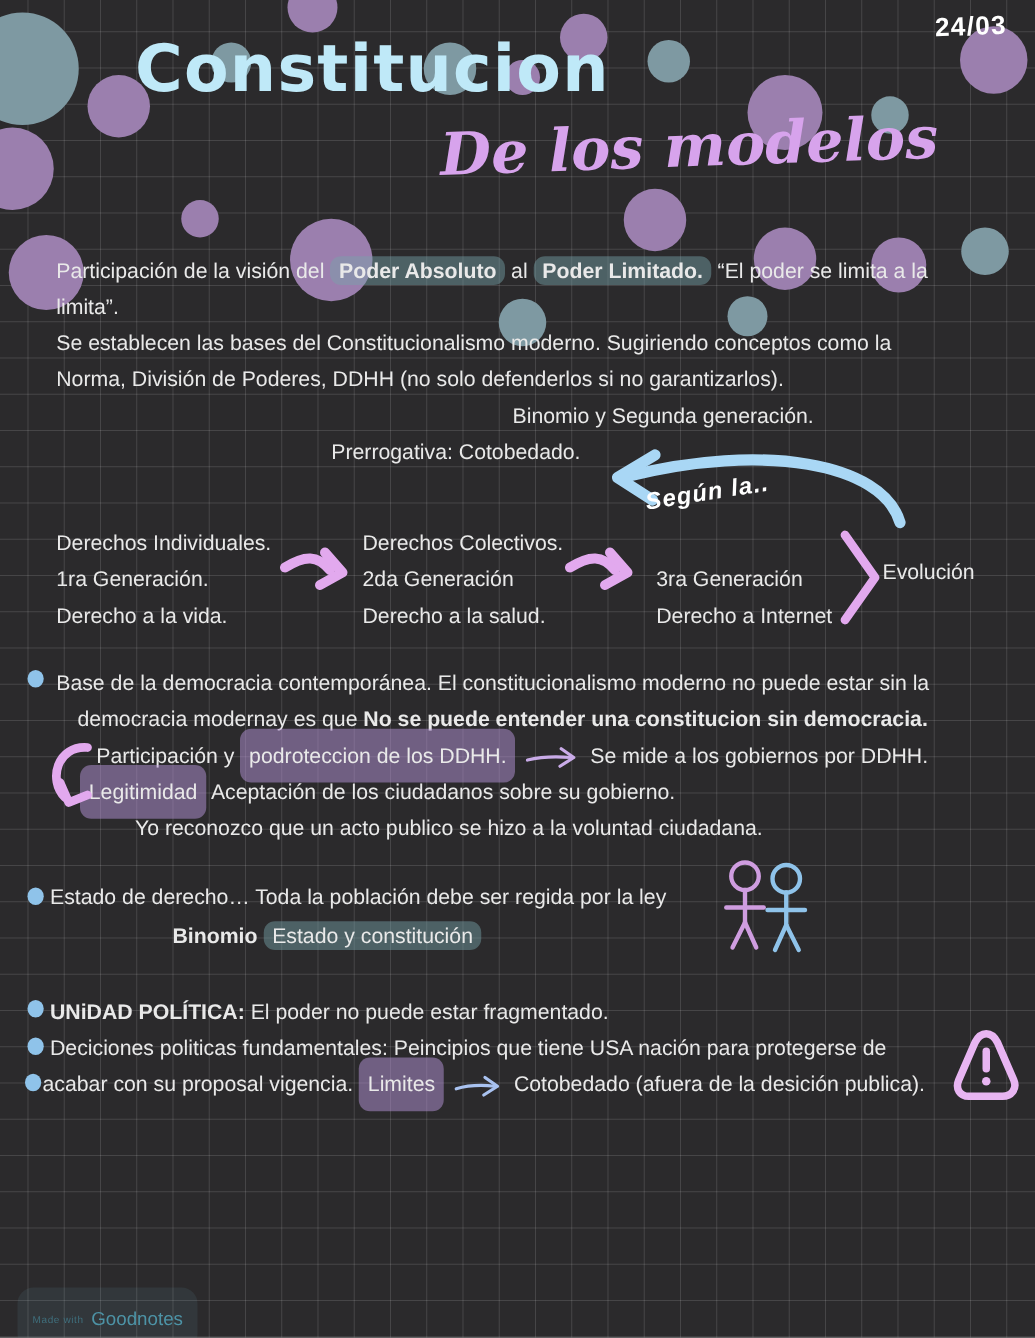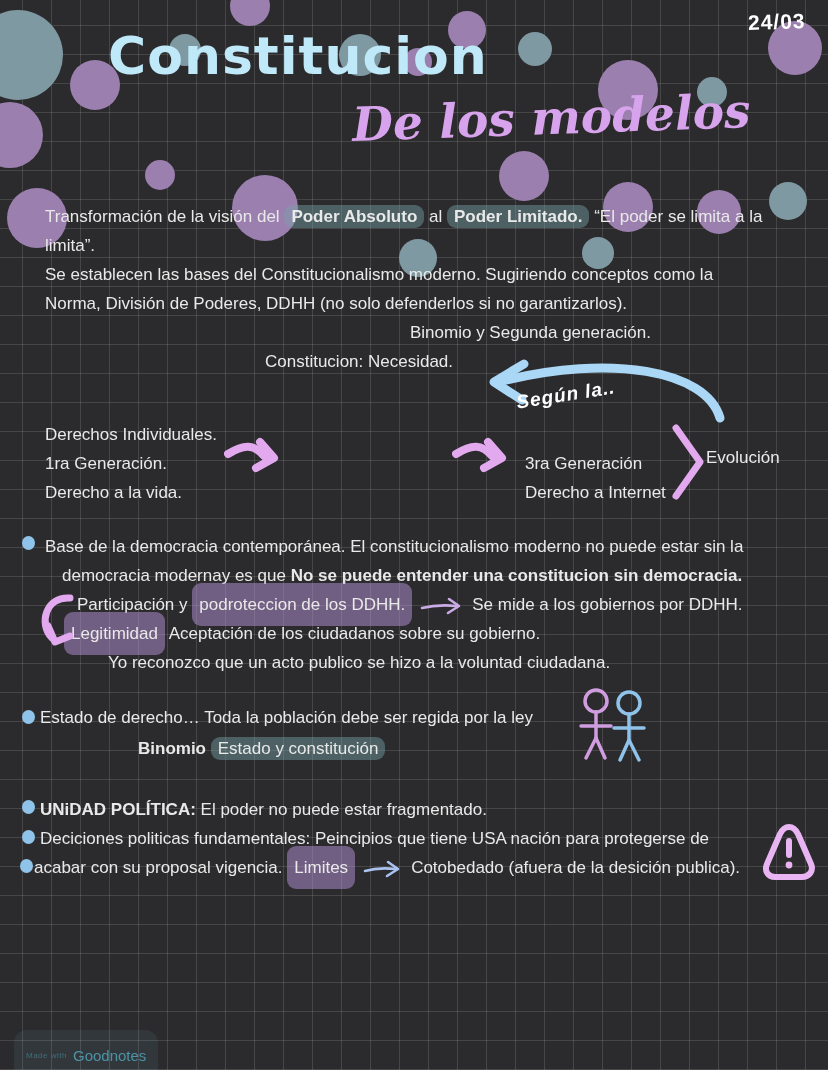--- a/index.html
+++ b/index.html
@@ -73,46 +73,51 @@
   <div class="dot teal" style="left:582px;top:237px;width:32px;height:32px;"></div>
   <div class="dot purple" style="left:697px;top:190px;width:44px;height:44px;"></div>
   <div class="dot teal" style="left:769px;top:182px;width:38px;height:38px;"></div>
   <div class="dot teal" style="left:399px;top:239px;width:38px;height:38px;"></div>
 
   <div class="date">24/03</div>
   <div class="title">Constitucion</div>
   <div class="subtitle">De los modelos</div>
 
   <div class="block" style="left:45px;top:202px;">
-    <div class="line"><span>Transformación de la visión del </span><span class="b hl-teal">Poder Absoluto</span><span> al </span><span class="b hl-teal">Poder Limitado.</span><span> “El poder se limita a la</span></div>
+    <div class="line"><span>Participación de la visión del </span><span class="b hl-teal">Poder Absoluto</span><span> al </span><span class="b hl-teal">Poder Limitado.</span><span> “El poder se limita a la</span></div>
     <div class="line">limita”.</div>
     <div class="line">Se establecen las bases del Constitucionalismo moderno. Sugiriendo conceptos como la</div>
     <div class="line">Norma, División de Poderes, DDHH (no solo defenderlos si no garantizarlos).</div>
     <div class="line" style="margin-left:365px;">Binomio y Segunda generación.</div>
-    <div class="line" style="margin-left:220px;">Constitucion: Necesidad.</div>
+    <div class="line" style="margin-left:220px;">Prerrogativa: Cotobedado.</div>
   </div>
 
   <div class="block" style="left:478px;top:354px;">
     <svg width="252" height="72" viewBox="0 0 252 72" fill="none" stroke="var(--blue-accent)" stroke-linecap="round" stroke-linejoin="round">
       <path d="M242 64 C 228 16, 132 0, 24 27" stroke-width="9"></path>
       <path d="M46 10 L16 28 L44 46" stroke-width="9"></path>
     </svg>
   </div>
   <div class="handnote">Según la..</div>
 
   <div class="block" style="left:45px;top:420px;">
     <div class="line">Derechos Individuales.</div>
     <div class="line">1ra Generación.</div>
     <div class="line">Derecho a la vida.</div>
   </div>
   <div class="block" style="left:224px;top:436px;">
     <svg width="58" height="40" viewBox="0 0 58 40" fill="none" stroke="var(--pink-accent)" stroke-linecap="round" stroke-linejoin="round">
       <path d="M4 18 C 20 8, 30 8, 40 20" stroke-width="8"></path>
       <path d="M36 6 L50 22 L32 32" stroke-width="8"></path>
     </svg>
+  </div>
+  <div class="block" style="left:290px;top:420px;">
+    <div class="line">Derechos Colectivos.</div>
+    <div class="line">2da Generación</div>
+    <div class="line">Derecho a la salud.</div>
   </div>
   <div class="block" style="left:452px;top:436px;">
     <svg width="58" height="40" viewBox="0 0 58 40" fill="none" stroke="var(--pink-accent)" stroke-linecap="round" stroke-linejoin="round">
       <path d="M4 18 C 20 8, 30 8, 40 20" stroke-width="8"></path>
       <path d="M36 6 L50 22 L32 32" stroke-width="8"></path>
     </svg>
   </div>
   <div class="block" style="left:525px;top:449px;">
     <div class="line">3ra Generación</div>
     <div class="line">Derecho a Internet</div>

